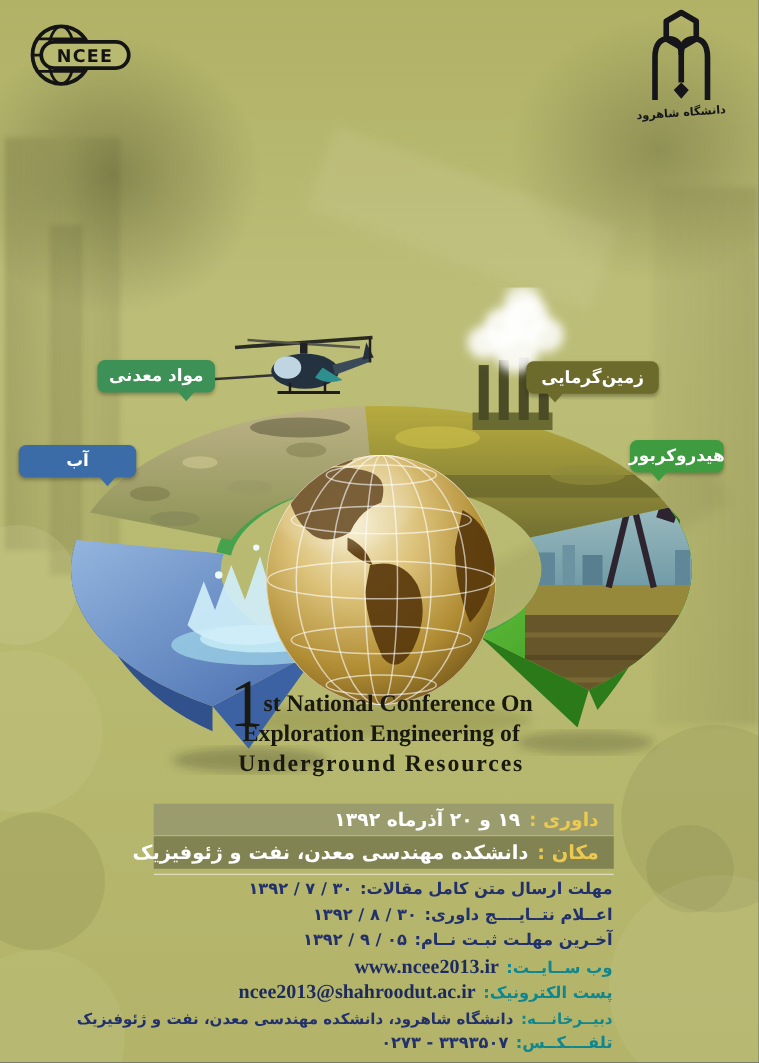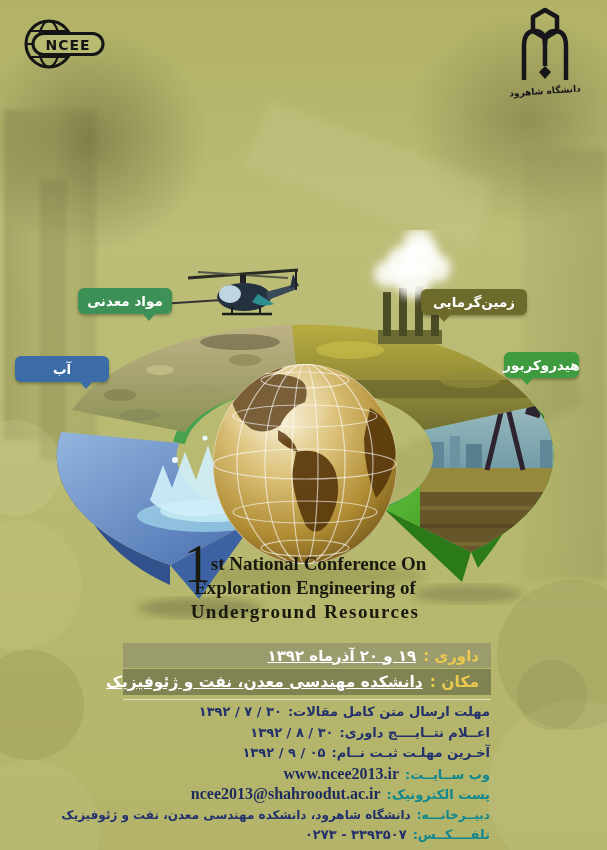--- a/index.html
+++ b/index.html
@@ -63,21 +63,21 @@
   }
   .en-title .big1{font-size:54px;font-weight:normal;line-height:10px;vertical-align:-12px;letter-spacing:0;}
   .en-title .l3{letter-spacing:1.5px;}
 
   
   .band{position:absolute;left:123px;width:368px;direction:rtl;display:flex;align-items:center;
     padding:0 12px 0 6px;box-sizing:border-box;font-weight:bold;}
   .band-time{top:643px;height:25px;background:rgba(150,152,110,.85);font-size:15px;}
   .band-place{top:669px;height:26px;background:rgba(124,126,80,.92);font-size:15.5px;}
   .band .lab{color:#ecc94f;margin-left:7px;white-space:nowrap;}
-  .band .val{color:#ffffff;white-space:nowrap;text-decoration:underline;}
+  .band .val{color:#ffffff;white-space:nowrap;}
   .sep-line{position:absolute;left:123px;top:699px;width:368px;height:1px;background:rgba(255,255,255,.55);}
 
   
   .details{position:absolute;right:117px;top:702px;width:382px;direction:rtl;text-align:right;}
   .drow{height:20.5px;line-height:20.5px;font-size:13px;font-weight:bold;white-space:nowrap;}
   .drow .lb{margin-left:6px;}
   .lb-navy{color:#22306b;}
   .lb-teal{color:#10868e;}
   .val-fa{color:#22306b;}
   .val-latin{color:#1d2a5e;font-family:Liberation Serif, serif;font-size:16px;font-weight:bold;}

